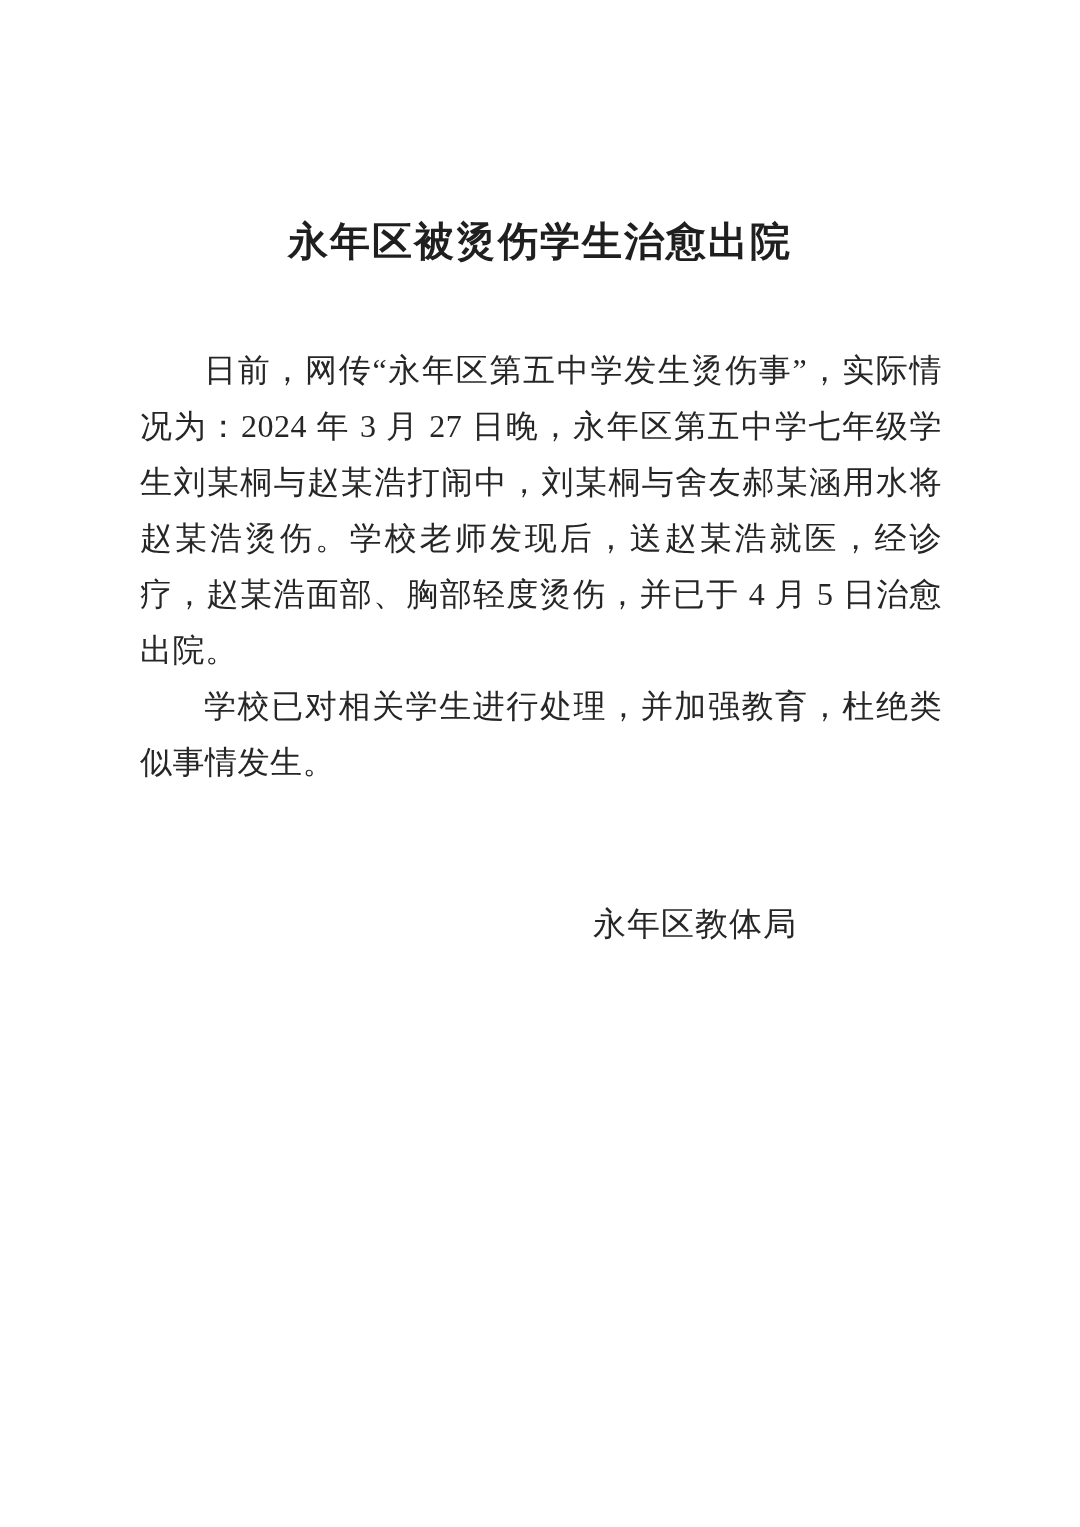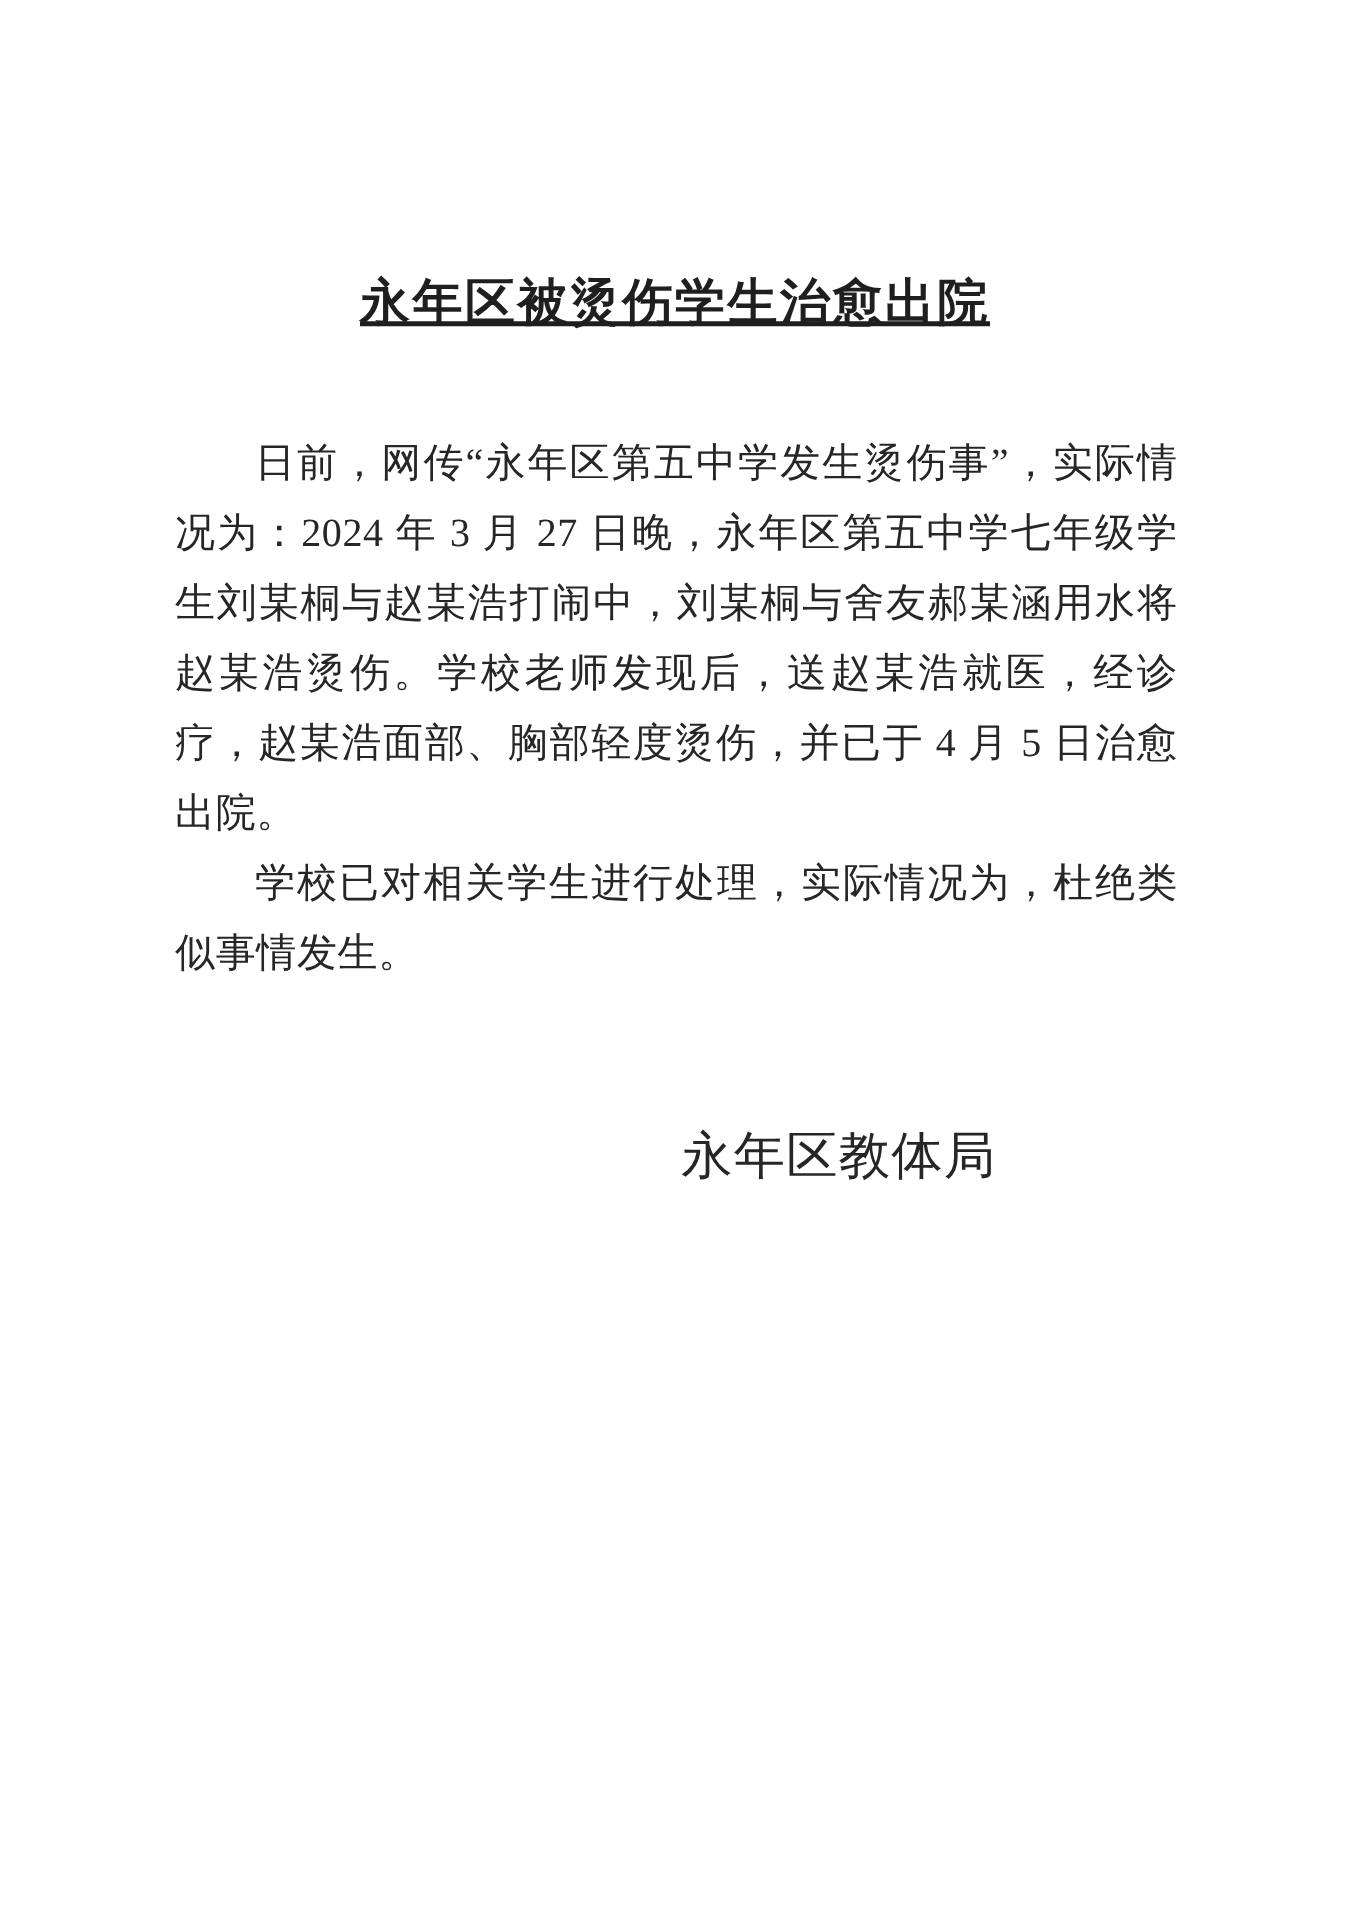--- a/index.html
+++ b/index.html
@@ -20,55 +20,54 @@
     overflow: hidden;
   }
   .doc-title {
     margin: 0 0 76px 0;
     text-align: center;
     font-size: 40px;
     font-weight: bold;
     letter-spacing: 2px;
     line-height: 1.2;
     color: #1f1f1f;
-    text-decoration: underline;
   }
   .doc-body {
     margin: 0 138px 0 140px;
     font-size: 32px;
     line-height: 56px;
     text-align: justify;
     text-justify: inter-ideograph;
     letter-spacing: 0.5px;
   }
   .doc-paragraph {
     margin: 0;
     text-indent: 2em;
   }
   .signature-block {
     width: fit-content;
     margin: 104px 283px 0 auto;
     text-align: center;
-    font-size: 41px;
+    font-size: 33px;
     line-height: 60px;
     letter-spacing: 1px;
   }
   .signature-line {
     white-space: nowrap;
   }
 </style>
 </head>
 <body>
 
 <div class="page">
 
   <h1 class="doc-title">永年区被烫伤学生治愈出院</h1>
 
   <div class="doc-body">
     <p class="doc-paragraph">日前，网传“永年区第五中学发生烫伤事”，实际情况为：2024 年 3 月 27 日晚，永年区第五中学七年级学生刘某桐与赵某浩打闹中，刘某桐与舍友郝某涵用水将赵某浩烫伤。学校老师发现后，送赵某浩就医，经诊疗，赵某浩面部、胸部轻度烫伤，并已于 4 月 5 日治愈出院。</p>
-    <p class="doc-paragraph">学校已对相关学生进行处理，实际情况为，杜绝类似事情发生。</p>
+    <p class="doc-paragraph">学校已对相关学生进行处理，并加强教育，杜绝类似事情发生。</p>
   </div>
 
   <div class="signature-block">
     <div class="signature-line">永年区教体局</div>
   </div>
 
 </div>
 
 </body></html>

